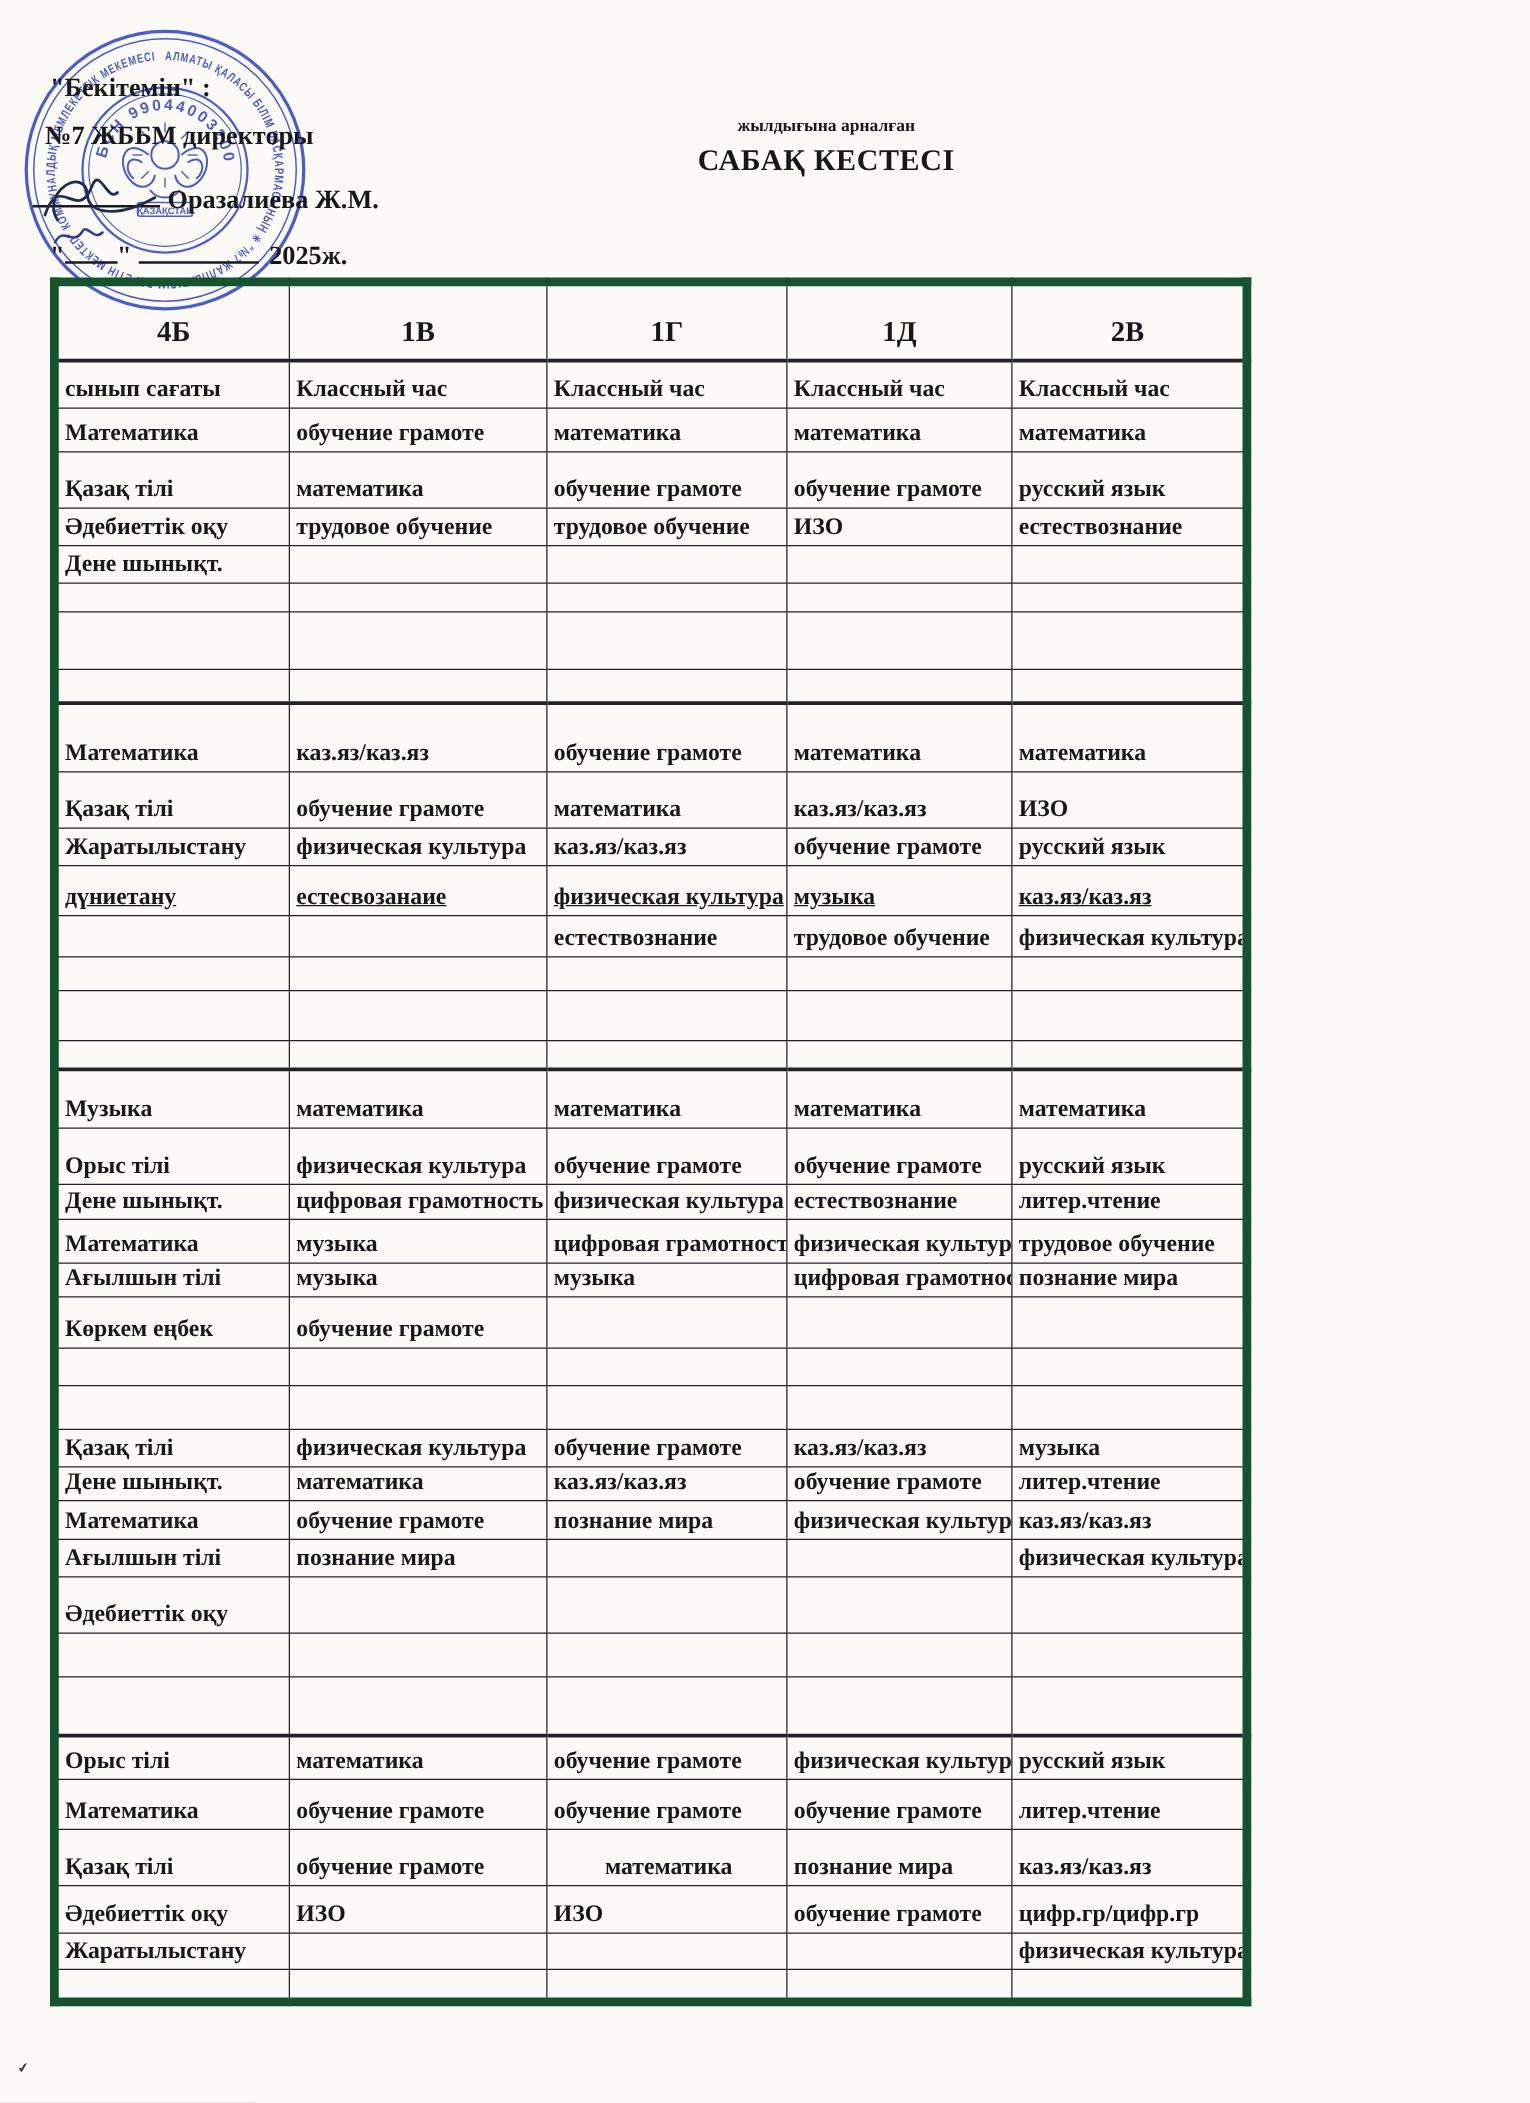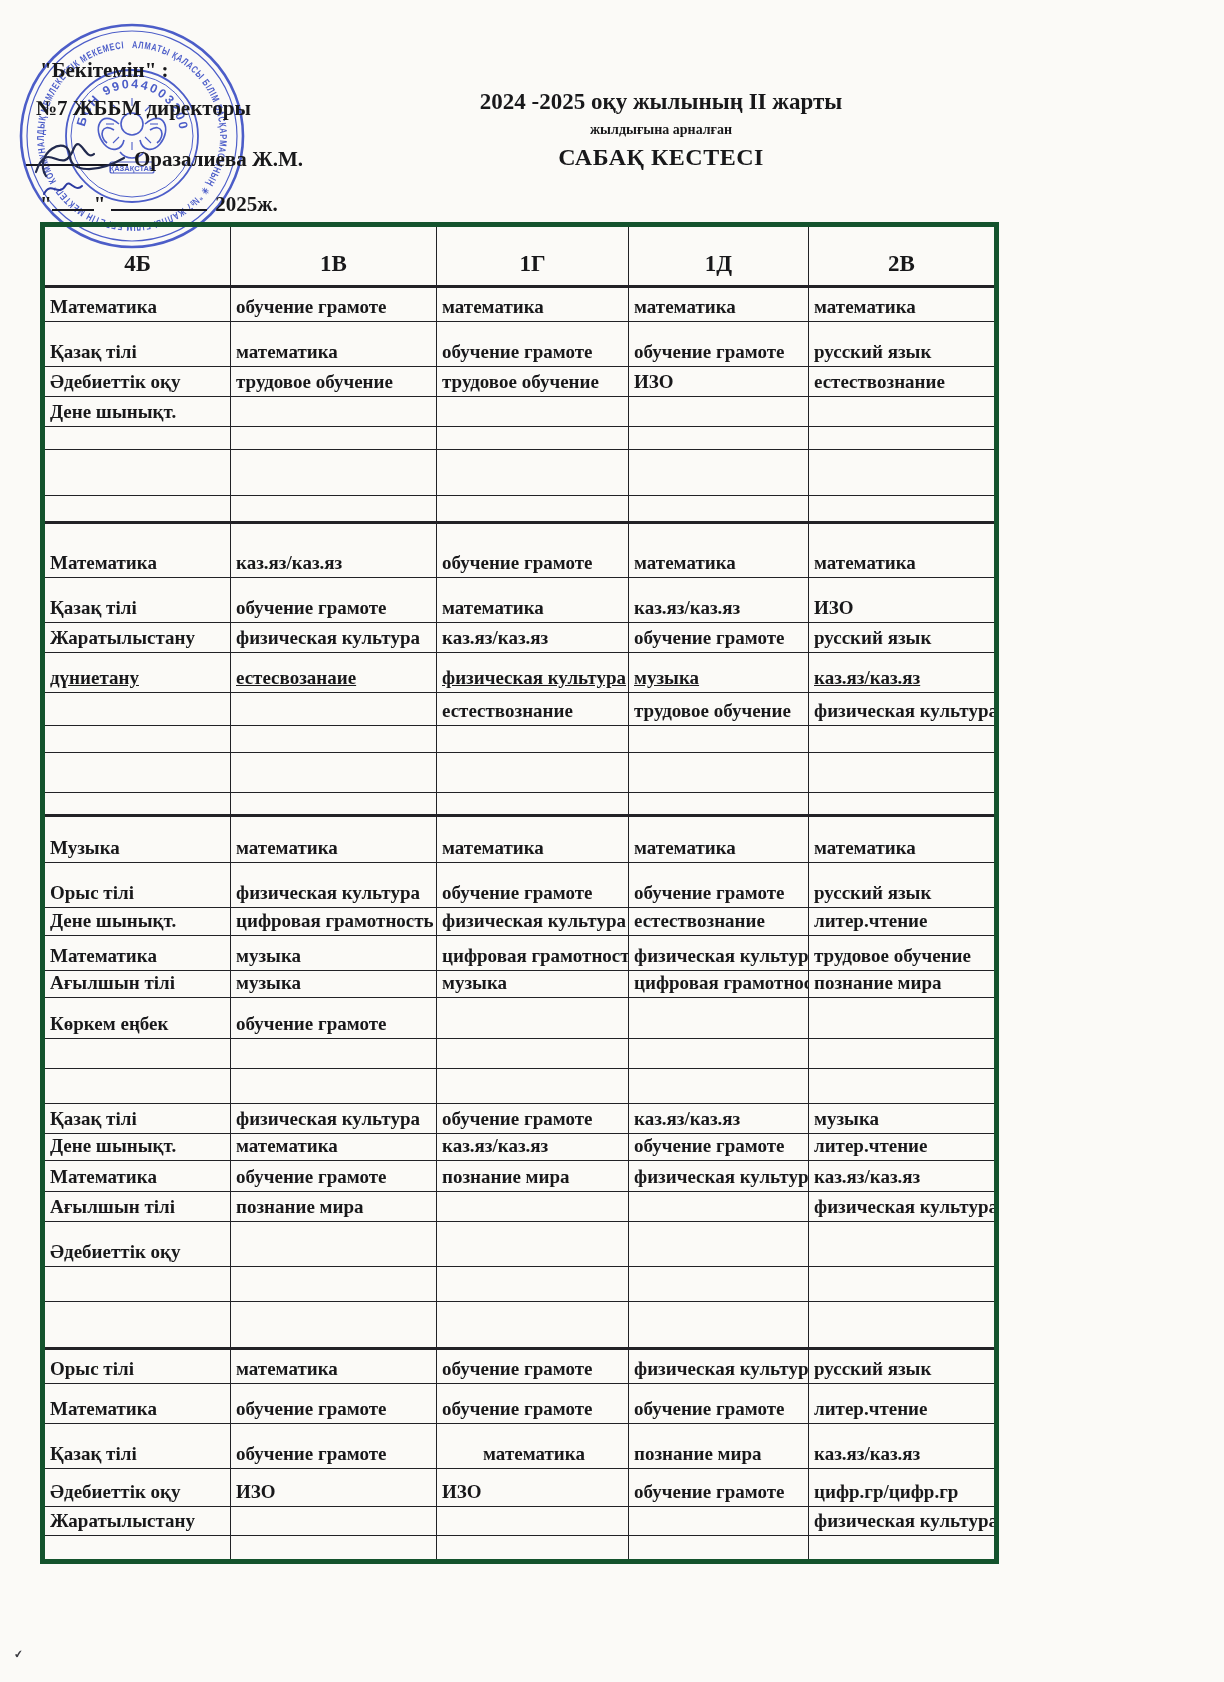--- a/index.html
+++ b/index.html
@@ -30,21 +30,21 @@
   
   .doc-title{position:absolute;left:396px;top:88px;width:530px;text-align:center;font-weight:bold;}
   .doc-title .t1{font-size:23px;line-height:28px;}
   .doc-title .t2{font-size:14px;line-height:27px;}
   .doc-title .t3{font-size:24px;line-height:28px;letter-spacing:.5px;}
 
   
   table.timetable{
     position:absolute;left:40px;top:222px;width:954px;
     border-collapse:collapse;table-layout:fixed;
-    border:5px solid #14532d;
+    border:7px solid #14532d;
   }
   table.timetable th{
     border:1px solid #222226;border-bottom-width:3px;
     font-size:23px;font-weight:bold;text-align:center;vertical-align:bottom;
     padding:0 0 8px 0;height:50px;
   }
   table.timetable td{
     border:1px solid #222226;
     font-size:19px;font-weight:bold;
     text-align:left;vertical-align:bottom;
@@ -114,21 +114,20 @@
         <path d="M8,44 C20,8 34,52 46,20 C52,6 58,34 66,26"></path>
         <path d="M18,48 C4,26 40,4 42,28 C43,44 68,46 96,30"></path>
       </g>
     </svg>
     <svg class="scribble-svg" width="46" height="24" viewBox="0 0 46 24">
       <path d="M4,16 C11,2 18,20 26,7 C30,1 35,15 42,8" stroke="#2c3aa0" stroke-width="2" fill="none" stroke-linecap="round"></path>
     </svg>
   </div>
 
   <div class="doc-title">
-    <div class="t1">2024 -2025 оқу жылының II жарты</div>
     <div class="t2">жылдығына арналған</div>
     <div class="t3">САБАҚ КЕСТЕСІ</div>
   </div>
 
   <table class="timetable">
     <colgroup>
       <col style="width:188px">
         <col style="width:206px">
         <col style="width:192px">
       <col style="width:180px">
@@ -137,20 +136,27 @@
     <thead>
         <tr id="head-row">
           <th>4Б</th>
           <th>1В</th>
           <th>1Г</th>
           <th>1Д</th>
           <th>2В</th>
         </tr>
       </thead>
     <tbody id="body-rows">
+        <tr style="height: 38px;">
+          <td>сынып сағаты</td>
+          <td>Классный час</td>
+          <td>Классный час</td>
+          <td>Классный час</td>
+          <td>Классный час</td>
+        </tr>
         <tr style="height: 35px;">
           <td>Математика</td>
           <td>обучение грамоте</td>
           <td>математика</td>
           <td>математика</td>
           <td>математика</td>
         </tr>
         <tr style="height: 45px;">
           <td>Қазақ тілі</td>
           <td>математика</td>

